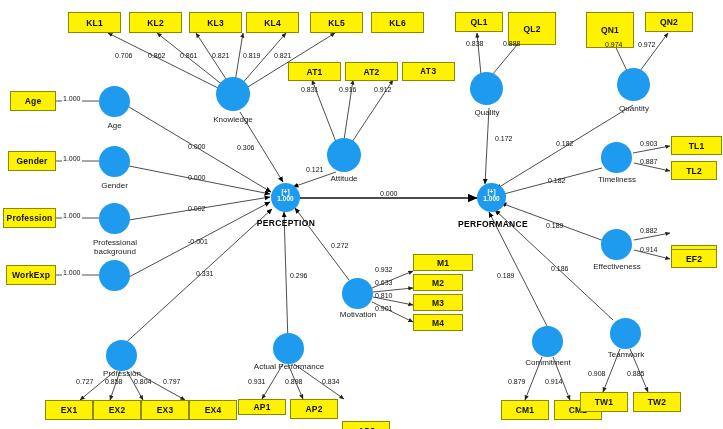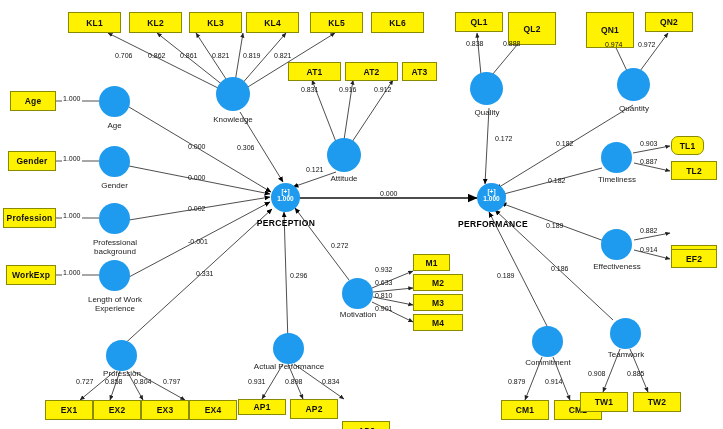--- a/index.html
+++ b/index.html
@@ -139,21 +139,21 @@
   <div class="ind" style="left:371px;top:12px;width:53px;height:21px;">
       <span>KL6</span>
     </div>
 
   <div class="ind" style="left:288px;top:62px;width:53px;height:19px;">
       <span>AT1</span>
     </div>
   <div class="ind" style="left:345px;top:62px;width:53px;height:19px;">
       <span>AT2</span>
     </div>
-  <div class="ind" style="left:402px;top:62px;width:35px;height:19px;">
+  <div class="ind" style="left:402px;top:62px;width:53px;height:19px;font-family:Liberation Mono, monospace;">
       <span>AT3</span>
     </div>
 
   <div class="ind" style="left:10px;top:91px;width:46px;height:20px;">
       <span>Age</span>
     </div>
   <div class="ind" style="left:8px;top:151px;width:48px;height:20px;">
       <span>Gender</span>
     </div>
   <div class="ind" style="left:3px;top:208px;width:53px;height:20px;">
@@ -179,21 +179,21 @@
   <div class="ind" style="left:238px;top:399px;width:48px;height:16px;">
       <span>AP1</span>
     </div>
   <div class="ind" style="left:290px;top:399px;width:48px;height:20px;">
       <span>AP2</span>
     </div>
   <div class="ind" style="left:342px;top:421px;width:48px;height:20px;font-style:italic;">
       <span>AP3</span>
     </div>
 
-  <div class="ind" style="left:413px;top:254px;width:37px;height:17px;">
+  <div class="ind" style="left:413px;top:254px;width:60px;height:17px;">
       <span>M1</span>
     </div>
   <div class="ind" style="left:413px;top:274px;width:50px;height:17px;text-align:center;">
       <span>M2</span>
     </div>
   <div class="ind" style="left:413px;top:294px;width:50px;height:17px;">
       <span>M3</span>
     </div>
   <div class="ind" style="left:413px;top:314px;width:50px;height:17px;">
       <span>M4</span>
@@ -205,21 +205,21 @@
   <div class="ind" style="left:508px;top:12px;width:48px;height:33px;">
       <span>QL2</span>
     </div>
   <div class="ind" style="left:586px;top:12px;width:48px;height:36px;">
       <span>QN1</span>
     </div>
   <div class="ind" style="left:645px;top:12px;width:48px;height:20px;">
       <span>QN2</span>
     </div>
 
-  <div class="ind" style="left:671px;top:136px;width:33px;height:19px;border-radius:7px;">
+  <div class="ind" style="left:671px;top:136px;width:51px;height:19px;">
       <span>TL1</span>
     </div>
   <div class="ind" style="left:671px;top:161px;width:46px;height:19px;">
       <span>TL2</span>
     </div>
   <div class="ind" style="left:671px;top:223px;width:46px;height:19px;margin-top:22px;">
       <span>EF1</span>
     </div>
   <div class="ind" style="left:671px;top:249px;width:46px;height:19px;">
       <span>EF2</span>
@@ -242,22 +242,20 @@
   <div class="latlbl" style="left:89px;top:121px;width:51px;">Age</div>
 
   <div class="lat" style="left:99px;top:146px;width:31px;height:31px;"></div>
   <div class="latlbl" style="left:89px;top:181px;width:51px;">Gender</div>
 
   <div class="lat" style="left:99px;top:203px;width:31px;height:31px;"></div>
   <div class="latlbl" style="left:83px;top:238px;width:64px;">Professional
 background</div>
 
   <div class="lat" style="left:99px;top:260px;width:31px;height:31px;"></div>
-  <div class="latlbl" style="left:80px;top:295px;width:70px;">Length of Work
-Experience</div>
 
   <div class="lat" style="left:106px;top:340px;width:31px;height:31px;"></div>
   <div class="latlbl" style="left:88px;top:369px;width:68px;">Profession</div>
 
   <div class="lat" style="left:216px;top:77px;width:34px;height:34px;"></div>
   <div class="latlbl" style="left:203px;top:115px;width:60px;">Knowledge</div>
 
   <div class="lat" style="left:327px;top:138px;width:34px;height:34px;"></div>
   <div class="latlbl" style="left:314px;top:174px;width:60px;">Attitude</div>
 

